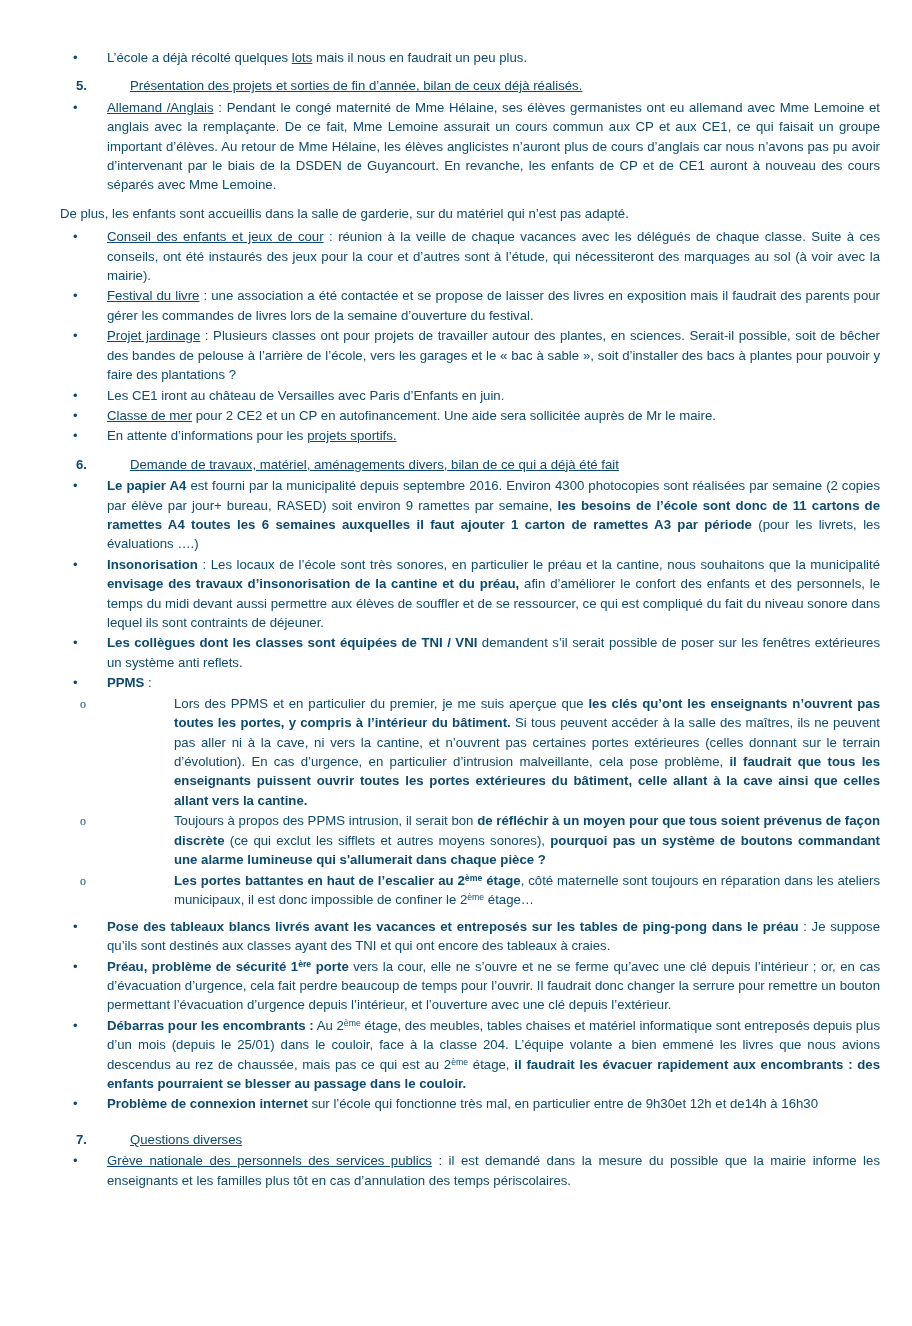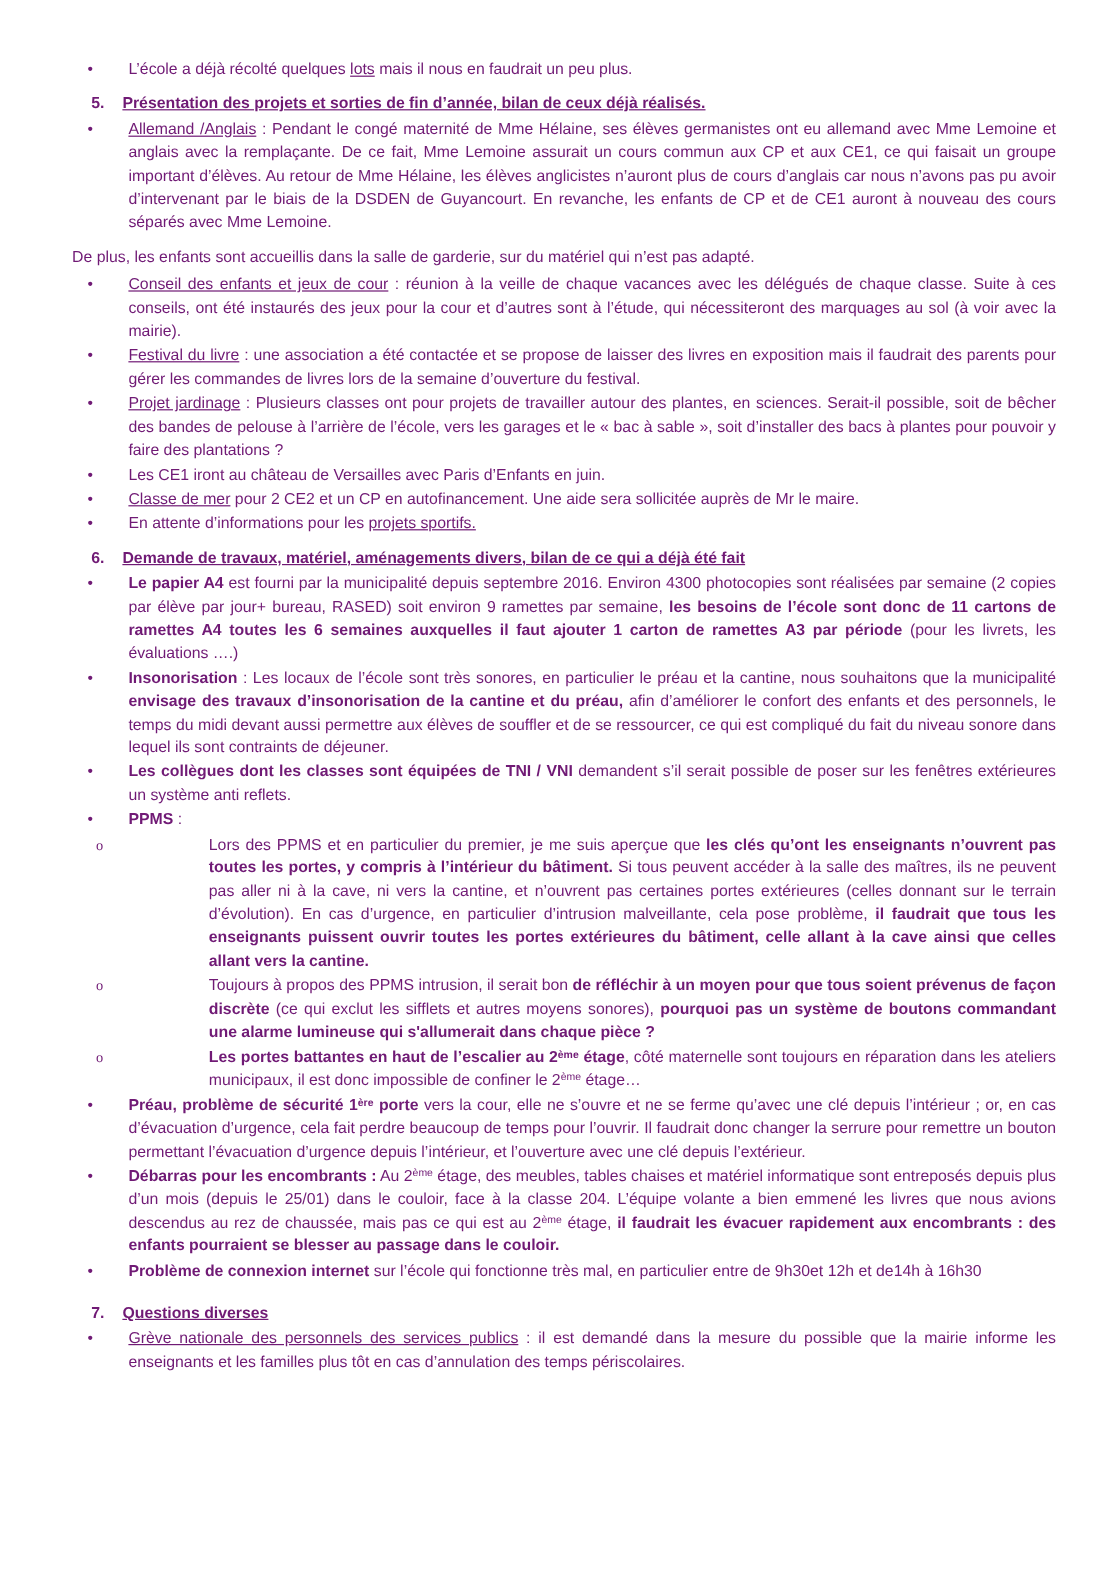--- a/index.html
+++ b/index.html
@@ -20,21 +20,21 @@
     width: 912px;
     height: 1326px;
     box-sizing: border-box;
     padding: 48px 32px 20px 60px;
   }
   .doc-body {
     width: 820px;
     font-size: 13.2px;
     line-height: 1.47;
     text-align: left;
-    color: #701a75;
+    color: #0c4a6e;
   }
 
   
   p { margin: 0; padding: 0; }
 
   .plain {
     margin: 0 0 1px 0;
     text-align: justify;
   }
 
@@ -47,21 +47,22 @@
     font-weight: bold;
   }
   .num-heading .num {
     width: 26px;
     flex: 0 0 26px;
     font-weight: bold;
     text-decoration: none;
   }
   .num-heading .htext {
     text-decoration: underline;
-    font-weight: bold;
+    font-weight: normal;
+    margin-left: 28px;
   }
 
   
   .bullet {
     position: relative;
     margin: 0 0 1px 0;
     padding-left: 47px;
     text-align: justify;
     text-indent: -17px;
   }
@@ -177,20 +178,23 @@
     </p>
 
     <p class="sub-bullet">
       <span class="ocirc">o</span><span>Toujours à propos des PPMS intrusion, il serait bon </span><b>de réfléchir à un moyen pour que tous soient prévenus de façon discrète</b><span> (ce qui exclut les sifflets et autres moyens sonores), </span><b>pourquoi pas un système de boutons commandant une alarme lumineuse qui s'allumerait dans chaque pièce ?</b>
     </p>
 
     <p class="sub-bullet">
       <span class="ocirc">o</span><span class="bu">Les portes battantes en haut de l’escalier au 2</span><sup class="bu">ème</sup><span class="bu"> étage</span><span>, côté maternelle sont toujours en réparation dans les ateliers municipaux, il est donc impossible de confiner le 2</span><sup>ème</sup><span> étage…</span>
     </p>
 
+    <p class="bullet" style="margin-top:7px;">
+      <span class="dot">•</span><span class="bu">Pose des tableaux blancs livrés avant les vacances et entreposés sur les tables de ping-pong dans le préau</span><span> : Je suppose qu’ils sont destinés aux classes ayant des TNI et qui ont encore des tableaux à craies.</span>
+    </p>
 
     <p class="bullet">
       <span class="dot">•</span><span class="bu">Préau, problème de sécurité 1</span><sup class="bu">ère</sup><span class="bu"> porte</span><span> vers la cour, elle ne s’ouvre et ne se ferme qu’avec une clé depuis l’intérieur ; or, en cas d’évacuation d’urgence, cela fait perdre beaucoup de temps pour l’ouvrir. Il faudrait donc changer la serrure pour remettre un bouton permettant l’évacuation d’urgence depuis l’intérieur, et l’ouverture avec une clé depuis l’extérieur.</span>
     </p>
 
     <p class="bullet">
       <span class="dot">•</span><span class="bu">Débarras pour les encombrants :</span><span> Au 2</span><sup>ème</sup><span> étage, des meubles, tables chaises et matériel informatique sont entreposés depuis plus d’un mois (depuis le 25/01) dans le couloir, face à la classe 204. L’équipe volante a bien emmené les livres que nous avions descendus au rez de chaussée, mais pas ce qui est au 2</span><sup>ème</sup><span> étage, </span><b>il faudrait les évacuer rapidement aux encombrants : des enfants pourraient se blesser au passage dans le couloir.</b>
     </p>
 
     <p class="bullet">

